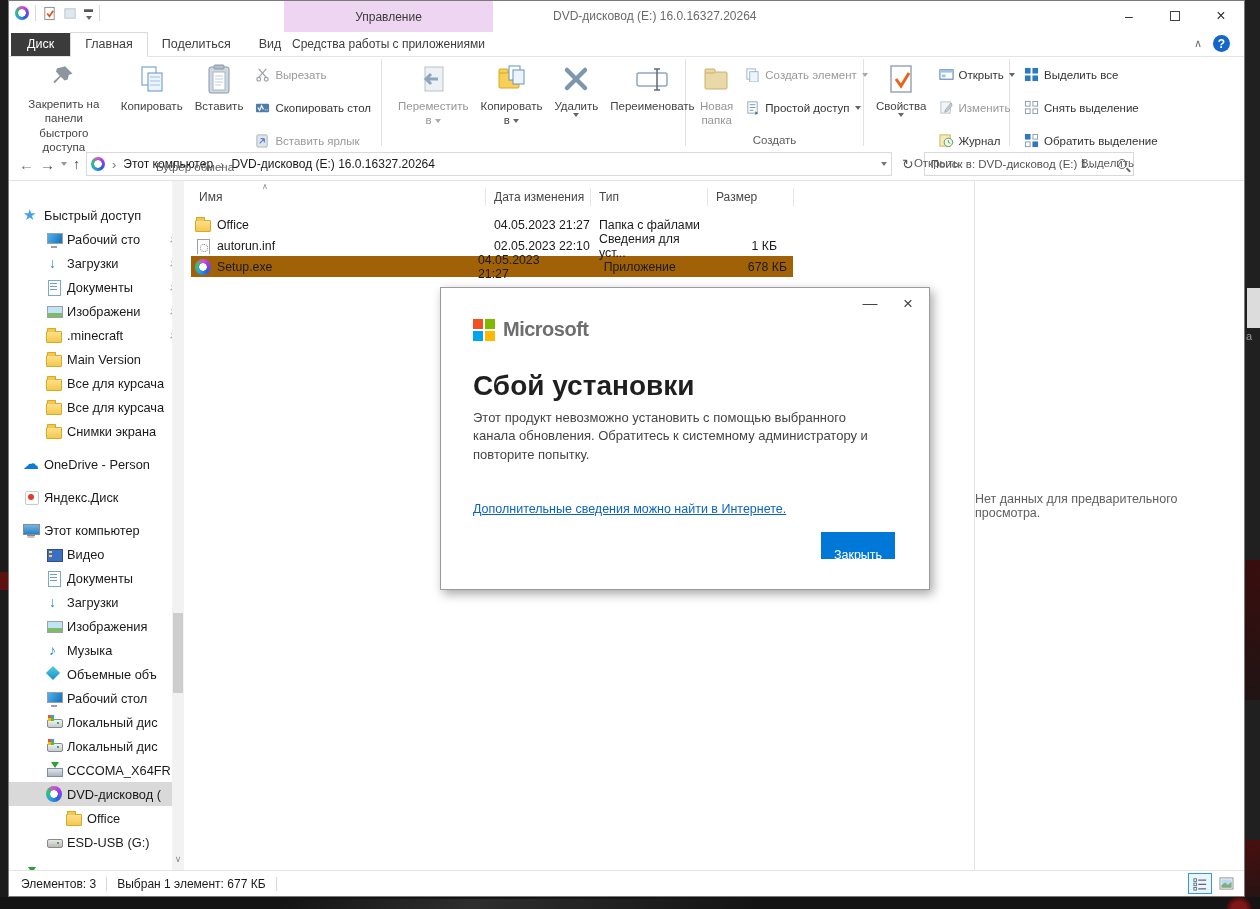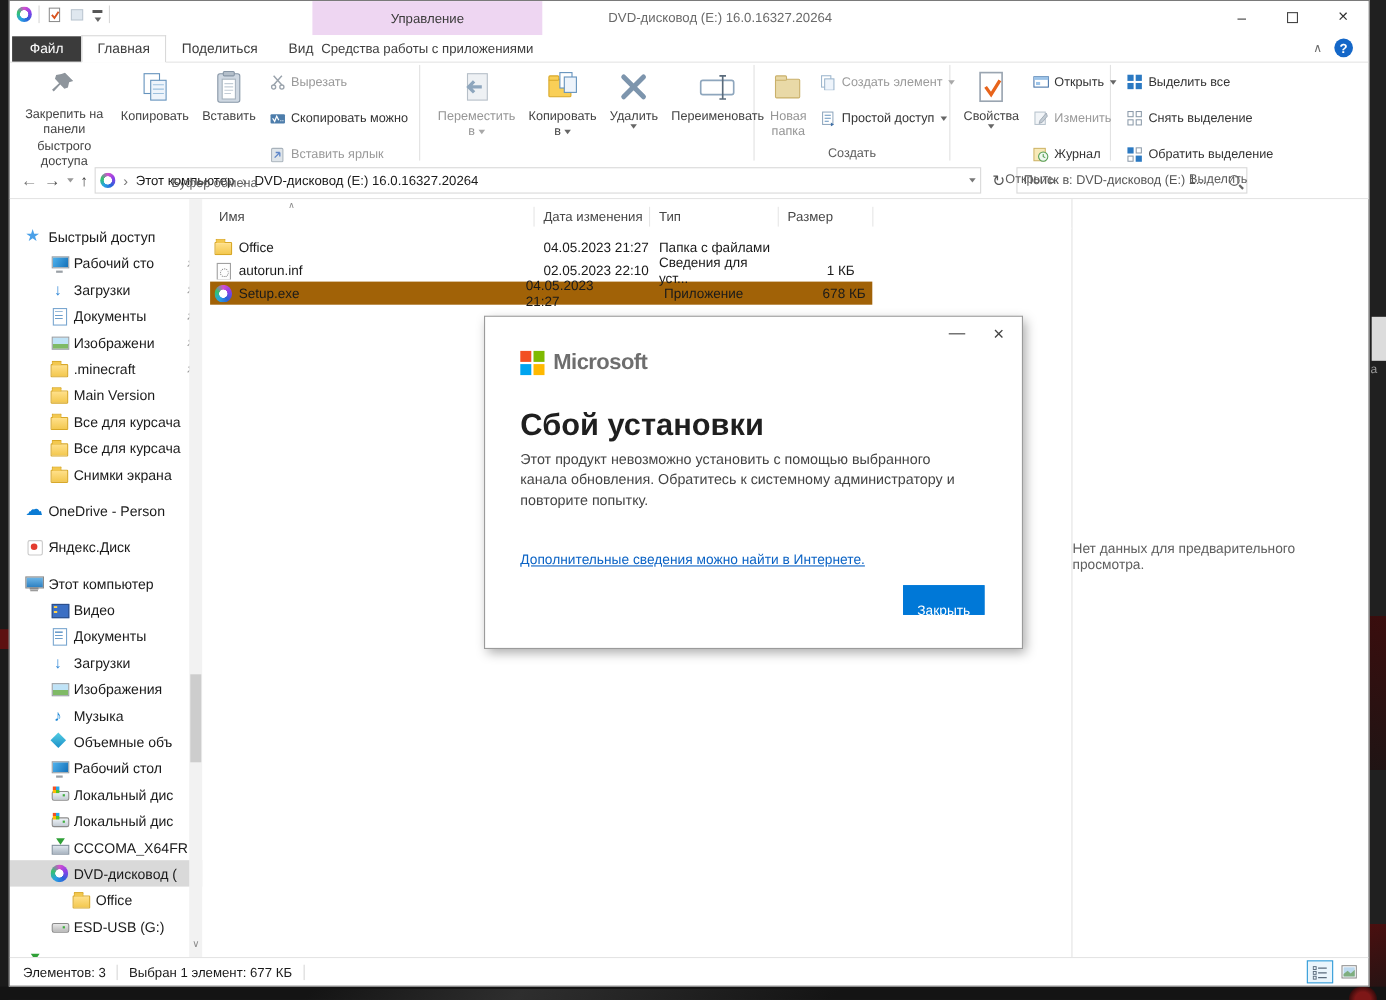--- a/index.html
+++ b/index.html
@@ -199,21 +199,21 @@
     <div class="win-controls">
       <span class="wc">–</span>
       <span class="wc">
           <span class="sq"></span>
         </span>
       <span class="wc" style="font-size:16px;">×</span>
     </div>
   </div>
 
   <div class="tabsrow">
-    <span class="tab tab-file">Файл</span>
+    <span class="tab tab-file">Диск</span>
     <span class="tab tab-active">Главная</span>
     <span class="tab">Поделиться</span>
     <span class="tab">Вид</span>
     <span class="tab tab-ctx">Средства работы с приложениями</span>
     <span class="ribbon-chevron">∧</span>
     <span class="help-btn">?</span>
   </div>
 
   <div class="ribbon">
 
@@ -251,21 +251,21 @@
                 <circle cx="12" cy="13" r="2" fill="none" stroke="#9aa3ac" stroke-width="1.3"></circle>
               </svg>
             <span>Вырезать</span>
           </div>
           <div class="rbtn-small">
             <svg width="15" height="15" viewBox="0 0 16 16">
                 <rect x="1" y="4" width="14" height="9" fill="#4d7dab" rx="1"></rect>
                 <path d="M3 8l2 3 2-5 2 4" stroke="#fff" fill="none" stroke-width="1.2"></path>
                 <path d="M10.5 10.5h3" stroke="#fff" stroke-dasharray="1 1"></path>
               </svg>
-            <span>Скопировать можно</span>
+            <span>Скопировать стол</span>
           </div>
           <div class="rbtn-small dis">
             <svg width="15" height="15" viewBox="0 0 16 16">
                 <rect x="2" y="2" width="11" height="13" rx="1" fill="#dfe5ea" stroke="#a8b2bb"></rect>
                 <path d="M5 11l5-5M10 6v4M10 6H6" stroke="#5f87c9" stroke-width="1.3" fill="none"></path>
               </svg>
             <span>Вставить ярлык</span>
           </div>
         </div>
       </div>

